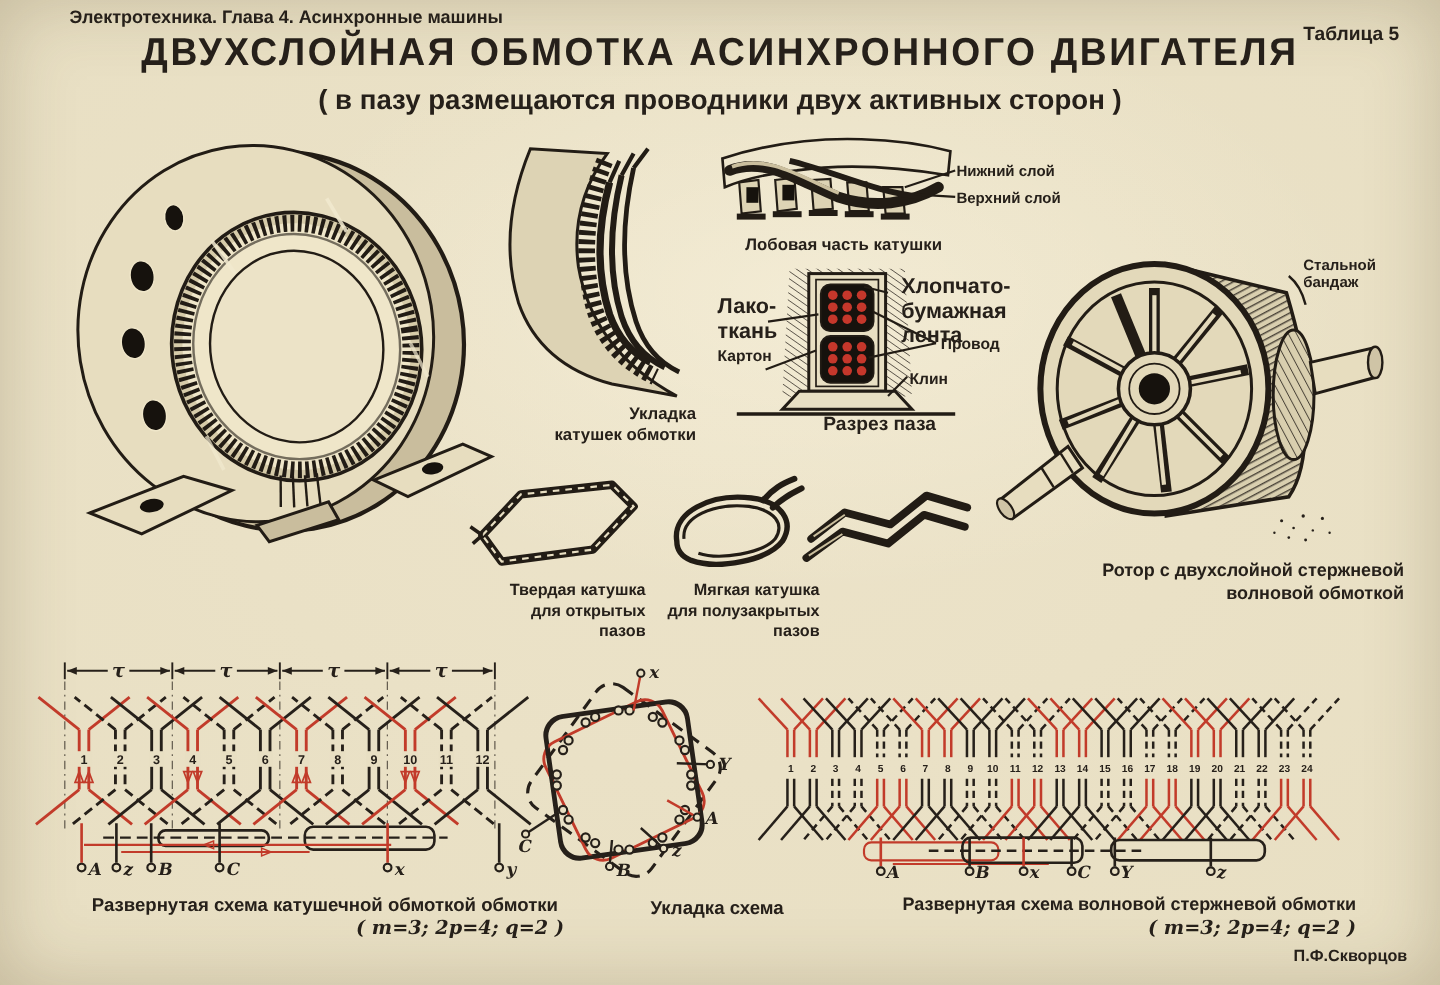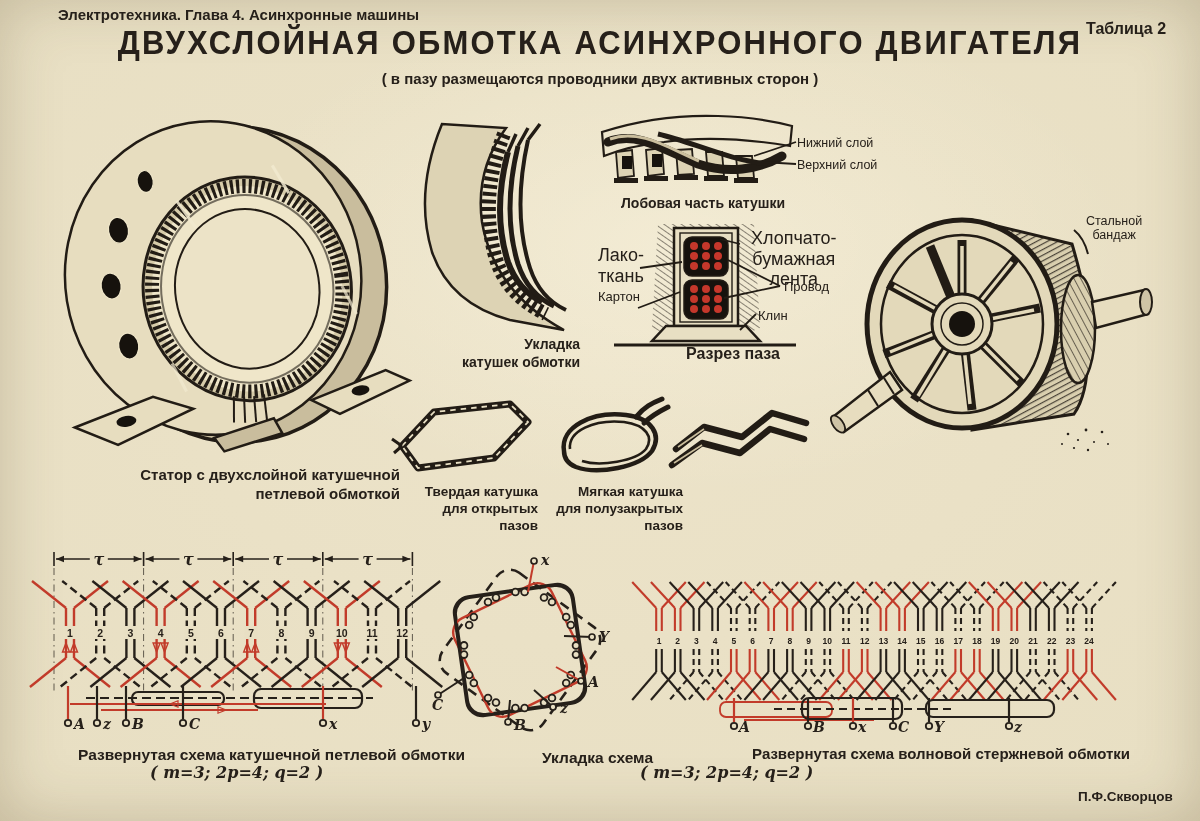--- a/index.html
+++ b/index.html
@@ -8,34 +8,34 @@
     font-family:"Liberation Sans",sans-serif;color:#26201a;
     background:
       radial-gradient(ellipse 700px 380px at 56% 30%, rgba(255,250,232,.38), rgba(255,250,232,0) 65%),
       radial-gradient(ellipse 1500px 1000px at 50% 45%, #ece3c9 0%, #e8dfc3 55%, #decfb0 88%, #cfc2a0 100%);
     box-shadow:inset 0 0 60px rgba(90,75,45,.25);
   }
   .t{position:absolute;white-space:pre-line;}
   .hdr-course{left:58px;top:6px;font-size:15px;font-weight:bold;}
   .tbl-ref{left:1086px;top:20px;font-size:16px;font-weight:bold;}
   .title{left:0;width:1200px;top:26px;text-align:center;font-size:31px;font-weight:bold;letter-spacing:2.2px;transform:scaleY(1.05);}
-  .subtitle{left:0;width:1200px;top:70px;text-align:center;font-size:15px;font-weight:bold;}
+  .subtitle{left:0;width:1200px;top:70px;text-align:center;font-size:23px;font-weight:bold;}
   .cap{font-weight:bold;text-align:right;line-height:1.25;}
-  .lab{font-weight:normal;font-size:12.5px;line-height:1.15;text-align:center;}
-  .params{font-family:"DejaVu Serif",serif;font-style:italic;font-weight:bold;font-size:16px;text-align:left;}
+  .lab{font-weight:bold;font-size:12.5px;line-height:1.15;}
+  .params{font-family:"DejaVu Serif",serif;font-style:italic;font-weight:bold;font-size:16px;text-align:right;}
   svg{position:absolute;overflow:visible;}
   .author{left:1036px;top:789px;font-size:13.5px;font-weight:bold;margin-left:42px;}
 </style>
 </head>
 <body>
 
 <div class="poster">
 
   <div class="t hdr-course">Электротехника.  Глава 4. Асинхронные машины</div>
-  <div class="t tbl-ref">Таблица 2</div>
+  <div class="t tbl-ref">Таблица 5</div>
   <div class="t title">ДВУХСЛОЙНАЯ ОБМОТКА АСИНХРОННОГО ДВИГАТЕЛЯ</div>
   <div class="t subtitle">( в пазу размещаются проводники двух активных сторон )</div>
 
   <svg style="left:40px;top:105px" width="360" height="355" viewBox="0 0 360 355">
     <defs>
       <pattern id="ph1" patternUnits="userSpaceOnUse" width="6" height="6" patternTransform="rotate(35)">
         <line x1="0" y1="0" x2="0" y2="6" stroke="#35
 
 2c22" stroke-width="1.9"></line>
       </pattern>
@@ -66,22 +66,20 @@
       <line x1="300" y1="200" x2="310" y2="230" stroke="#f2ead0" stroke-width="3" opacity=".7"></line>
       <line x1="120" y1="250" x2="130" y2="280" stroke="#f2ead0" stroke-width="3" opacity=".7"></line>
       <g stroke="#221c15" stroke-width="2">
         <line x1="176" y1="292" x2="172" y2="318"></line>
           <line x1="186" y1="294" x2="183" y2="320"></line>
         <line x1="196" y1="295" x2="194" y2="321"></line>
           <line x1="206" y1="295" x2="205" y2="321"></line>
       </g>
     </g>
   </svg>
-  <div class="t cap" style="left:50px;top:466px;width:350px;font-size:15px">Статор с двухслойной катушечной
-петлевой обмоткой</div>
 
   <svg style="left:412px;top:112px" width="172" height="222" viewBox="0 0 172 222">
     <path d="M30,12 Q2,80 20,140 Q38,192 98,208 L152,218 Q82,180 70,110 Q63,58 94,16 Z" fill="#ddd3b4" stroke="#221c15" stroke-width="2.5"></path>
     <path d="M30,12 Q2,80 20,140 Q38,192 98,208 L152,218 Q82,180 70,110 Q63,58 94,16 Z" fill="url(#ph1)" opacity=".35"></path>
     <path d="M92,22 Q68,82 82,140 Q92,182 134,202" fill="none" stroke="#221c15" stroke-width="14" stroke-dasharray="4 3.5"></path>
     <path d="M96,40 Q80,100 96,150 Q106,178 130,190" fill="none" stroke="#221c15" stroke-width="6"></path>
     <path d="M106,34 Q90,100 106,152 Q116,182 142,194" fill="none" stroke="#221c15" stroke-width="5"></path>
     <path d="M116,28 Q100,100 118,156 Q128,186 154,198" fill="none" stroke="#221c15" stroke-width="4"></path>
     <path d="M96,40 L104,22 M106,34 L116,16 M116,28 L128,12" stroke="#221c15" stroke-width="3.5" fill="none"></path>
   </svg>
@@ -239,20 +237,22 @@
       <circle cx="272" cy="240" r="1"></circle>
         <circle cx="280" cy="230" r="1.3"></circle>
         <circle cx="252" cy="246" r="1.1"></circle>
       <circle cx="266" cy="248" r="1.2"></circle>
         <circle cx="286" cy="242" r="1"></circle>
         <circle cx="240" cy="242" r="1"></circle>
     </g>
   </svg>
   <div class="t lab" style="left:1086px;top:214px">Стальной
 бандаж</div>
+  <div class="t cap" style="left:805px;top:467px;width:365px;font-size:15px">Ротор с двухслойной стержневой
+волновой обмоткой</div>
 
   <svg id="svg-loop" style="left:28px;top:546px" width="404" height="200" viewBox="0 0 404 200">
       <line x1="26" y1="6" x2="26" y2="20" stroke="#26201a" stroke-width="1.6"></line>
       <line x1="26" y1="22" x2="26" y2="146" stroke="#26201a" stroke-width="1" stroke-dasharray="7 4 1.5 4" opacity="0.7"></line>
       <line x1="115.6" y1="6" x2="115.6" y2="20" stroke="#26201a" stroke-width="1.6"></line>
       <line x1="115.6" y1="22" x2="115.6" y2="146" stroke="#26201a" stroke-width="1" stroke-dasharray="7 4 1.5 4" opacity="0.7"></line>
       <line x1="205.2" y1="6" x2="205.2" y2="20" stroke="#26201a" stroke-width="1.6"></line>
       <line x1="205.2" y1="22" x2="205.2" y2="146" stroke="#26201a" stroke-width="1" stroke-dasharray="7 4 1.5 4" opacity="0.7"></line>
       <line x1="294.8" y1="6" x2="294.8" y2="20" stroke="#26201a" stroke-width="1.6"></line>
       <line x1="294.8" y1="22" x2="294.8" y2="146" stroke="#26201a" stroke-width="1" stroke-dasharray="7 4 1.5 4" opacity="0.7"></line>
@@ -401,21 +401,21 @@
       <line x1="155" y1="140" x2="155" y2="173" stroke="#26201a" stroke-width="2.2"></line>
       <circle cx="155" cy="177" r="3.2" fill="#e8dfc3" stroke="#26201a" stroke-width="1.8"></circle>
       <text x="161" y="183" font-size="14" font-style="italic" font-weight="bold" font-family="DejaVu Serif, serif" fill="#26201a">C</text>
       <line x1="295" y1="140" x2="295" y2="173" stroke="#c23b2a" stroke-width="2.2"></line>
       <circle cx="295" cy="177" r="3.2" fill="#e8dfc3" stroke="#26201a" stroke-width="1.8"></circle>
       <text x="301" y="183" font-size="14" font-style="italic" font-weight="bold" font-family="DejaVu Serif, serif" fill="#26201a">x</text>
       <line x1="388" y1="140" x2="388" y2="173" stroke="#26201a" stroke-width="2.2"></line>
       <circle cx="388" cy="177" r="3.2" fill="#e8dfc3" stroke="#26201a" stroke-width="1.8"></circle>
       <text x="394" y="183" font-size="14" font-style="italic" font-weight="bold" font-family="DejaVu Serif, serif" fill="#26201a">y</text>
     </svg>
-  <div class="t cap" style="left:45px;top:745px;width:420px;font-size:15.5px">Развернутая схема катушечной петлевой обмотки</div>
+  <div class="t cap" style="left:45px;top:745px;width:420px;font-size:15.5px">Развернутая схема катушечной обмоткой обмотки</div>
   <div class="t params" style="left:150px;top:763px;width:320px">( m=3;  2p=4;  q=2 )</div>
 
   <svg id="svg-end" style="left:424px;top:550px" width="205" height="198" viewBox="0 0 205 198">
       <rect x="37" y="41" width="118" height="118" rx="16" fill="none" stroke="#26201a" stroke-width="3" transform="rotate(-8 96 100)"></rect>
       <rect x="34" y="38" width="124" height="124" rx="16" fill="none" stroke="#26201a" stroke-width="2.6" transform="rotate(36 96 100)" stroke-dasharray="10 7"></rect>
       <rect x="42" y="46" width="108" height="108" rx="16" fill="none" stroke="#c23b2a" stroke-width="2.4" transform="rotate(64 96 100)"></rect>
       <rect x="36" y="40" width="120" height="120" rx="16" fill="none" stroke="#26201a" stroke-width="3" transform="rotate(82 96 100)"></rect>
       <circle cx="91.4" cy="42" r="3.4" fill="#e8dfc3" stroke="#26201a" stroke-width="1.8"></circle>
       <circle cx="100.6" cy="42" r="3.4" fill="#e8dfc3" stroke="#26201a" stroke-width="1.8"></circle>
       <circle cx="120.01628314259159" cy="47.470526580502565" r="3.4" fill="#e8dfc3" stroke="#26201a" stroke-width="1.8"></circle>

